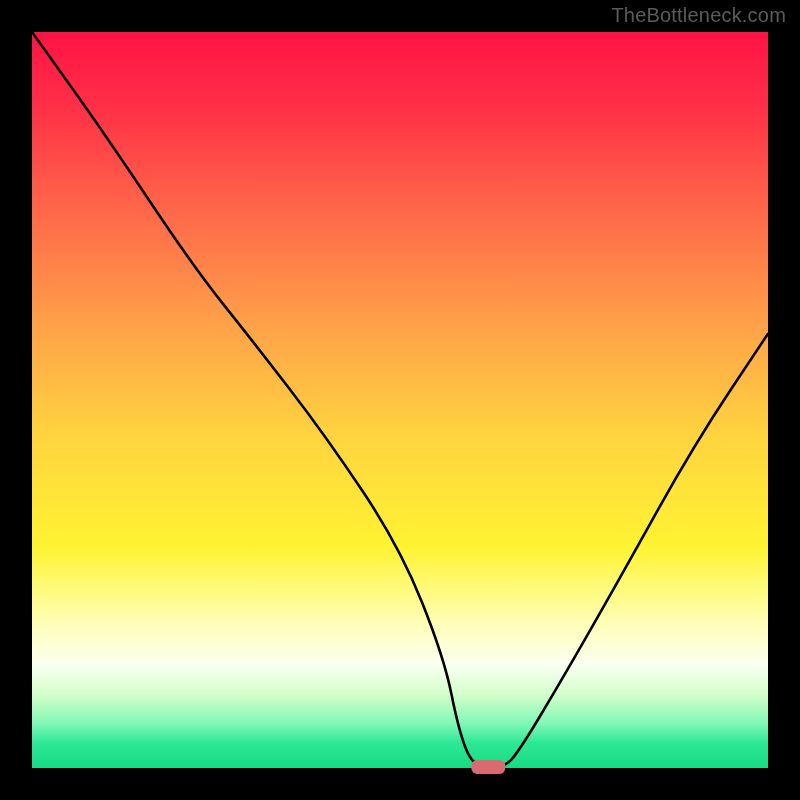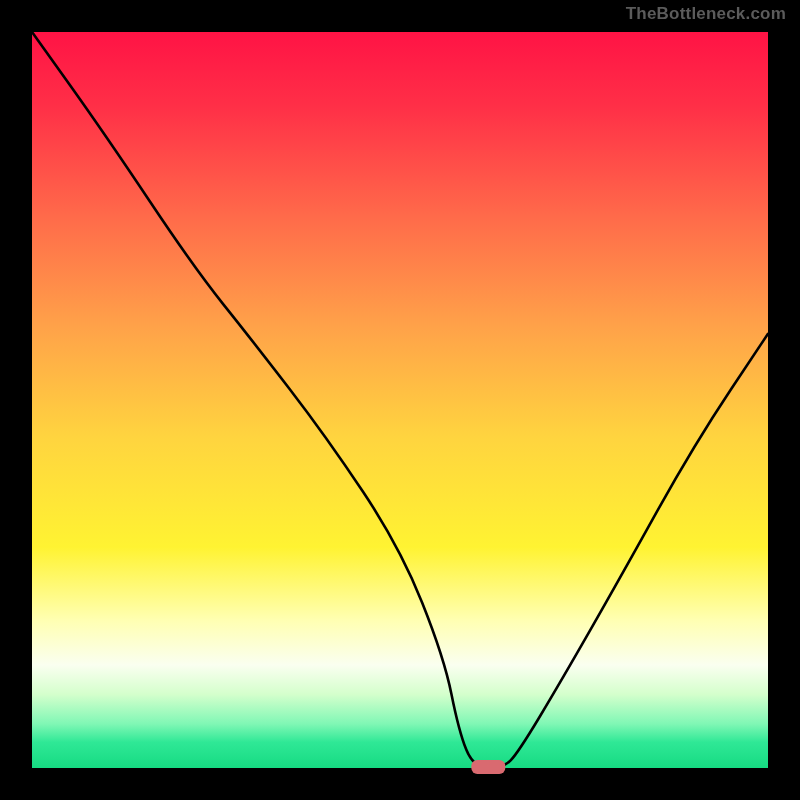--- a/index.html
+++ b/index.html
@@ -14,22 +14,22 @@
   .frame {
     position: relative;
     width: 800px;
     height: 800px;
     background: #000000;
   }
   .watermark {
     position: absolute;
     top: 4px;
     right: 14px;
-    font-size: 17px;
-    font-weight: 700;
+    font-size: 20px;
+    font-weight: 400;
     color: #5b5b5b;
     letter-spacing: 0.2px;
     z-index: 10;
   }
   svg {
     position: absolute;
     top: 0;
     left: 0;
   }
 </style>

